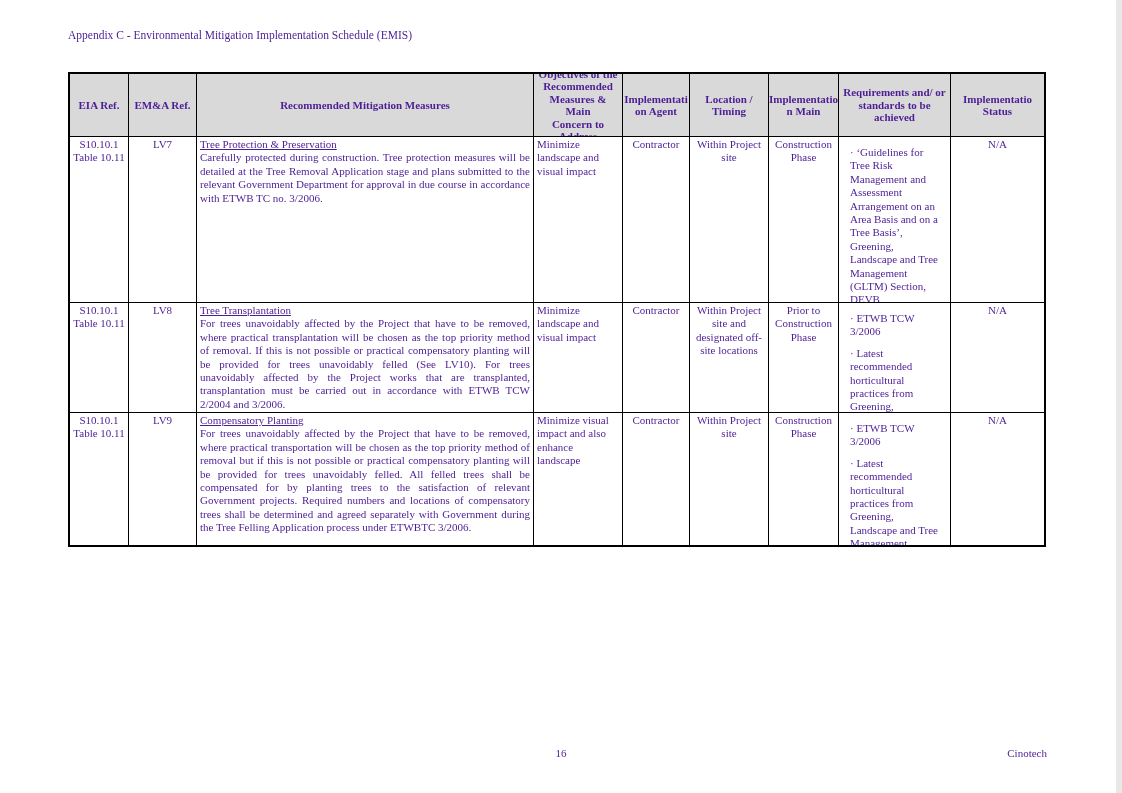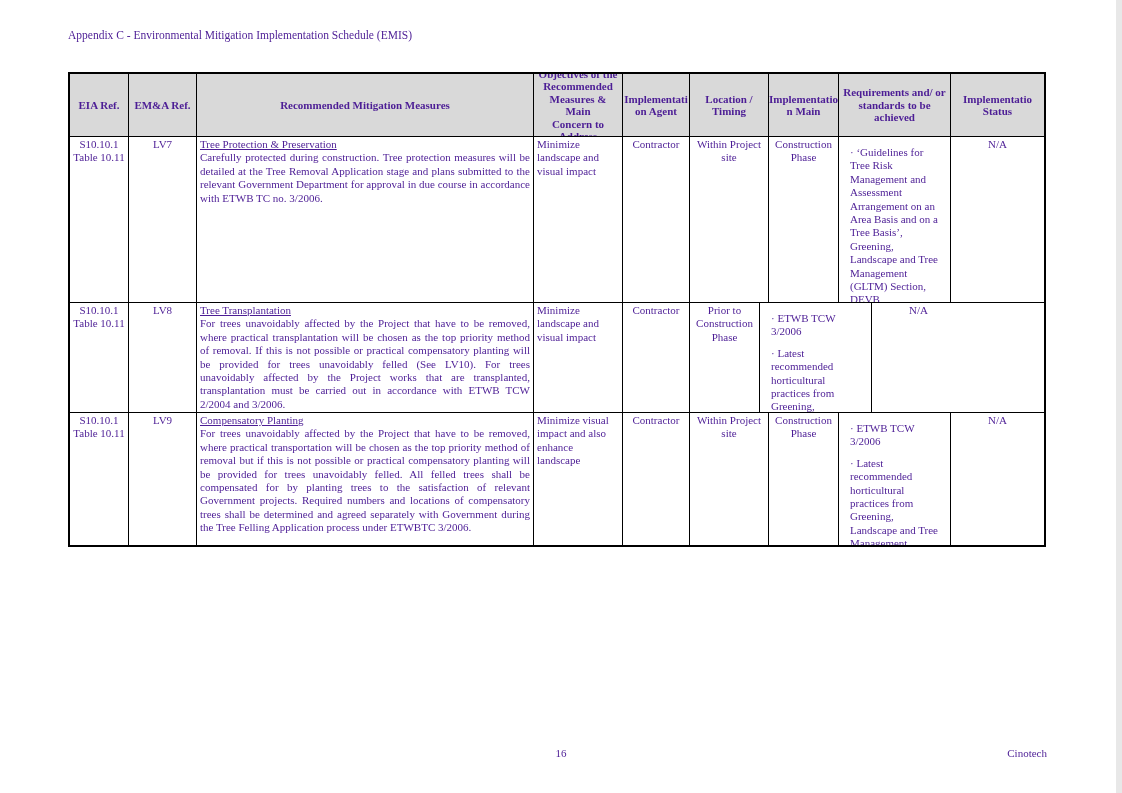--- a/index.html
+++ b/index.html
@@ -102,20 +102,21 @@
   <div class="tr row-1">
     <div class="td c0 center prewrap">S10.10.1
 Table 10.11</div>
     <div class="td c1 center">LV8</div>
     <div class="td c2">
       <div class="measure-title">Tree Transplantation</div>
       <div class="measure-body">For trees unavoidably affected by the Project that have to be removed, where practical transplantation will be chosen as the top priority method of removal.  If this is not possible or practical compensatory planting will be provided for trees unavoidably felled (See LV10).  For trees unavoidably affected by the Project works that are transplanted, transplantation must be carried out in accordance with ETWB TCW 2/2004 and 3/2006.</div>
     </div>
     <div class="td c3">Minimize landscape and visual impact</div>
     <div class="td c4 center">Contractor</div>
+    <div class="td c5 center">Within Project site and designated off-site locations</div>
     <div class="td c6 center">Prior to Construction Phase</div>
     <div class="td c7">
             <div class="req-item">· ETWB TCW 3/2006</div>
             <div class="req-item">· Latest recommended horticultural practices from Greening, Landscape and Tree Management (GLTM) Section, DEVB</div>
             <div class="req-item">· ETWB TCW 2/2004</div>
           </div>
     <div class="td c8 center">N/A</div>
   </div>
 
   <div class="tr row-2">

